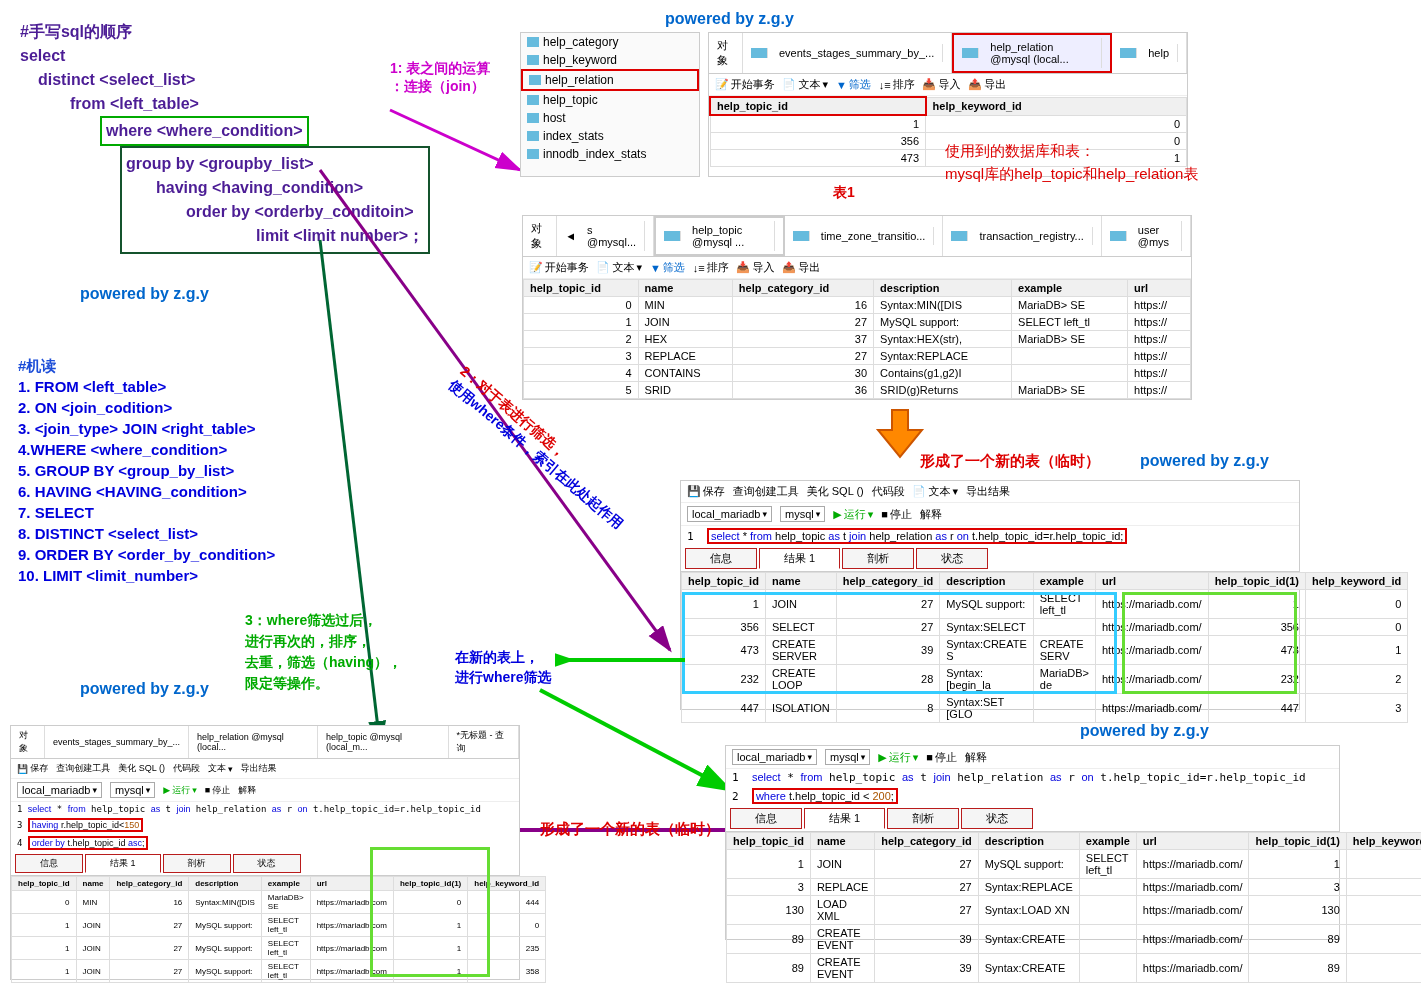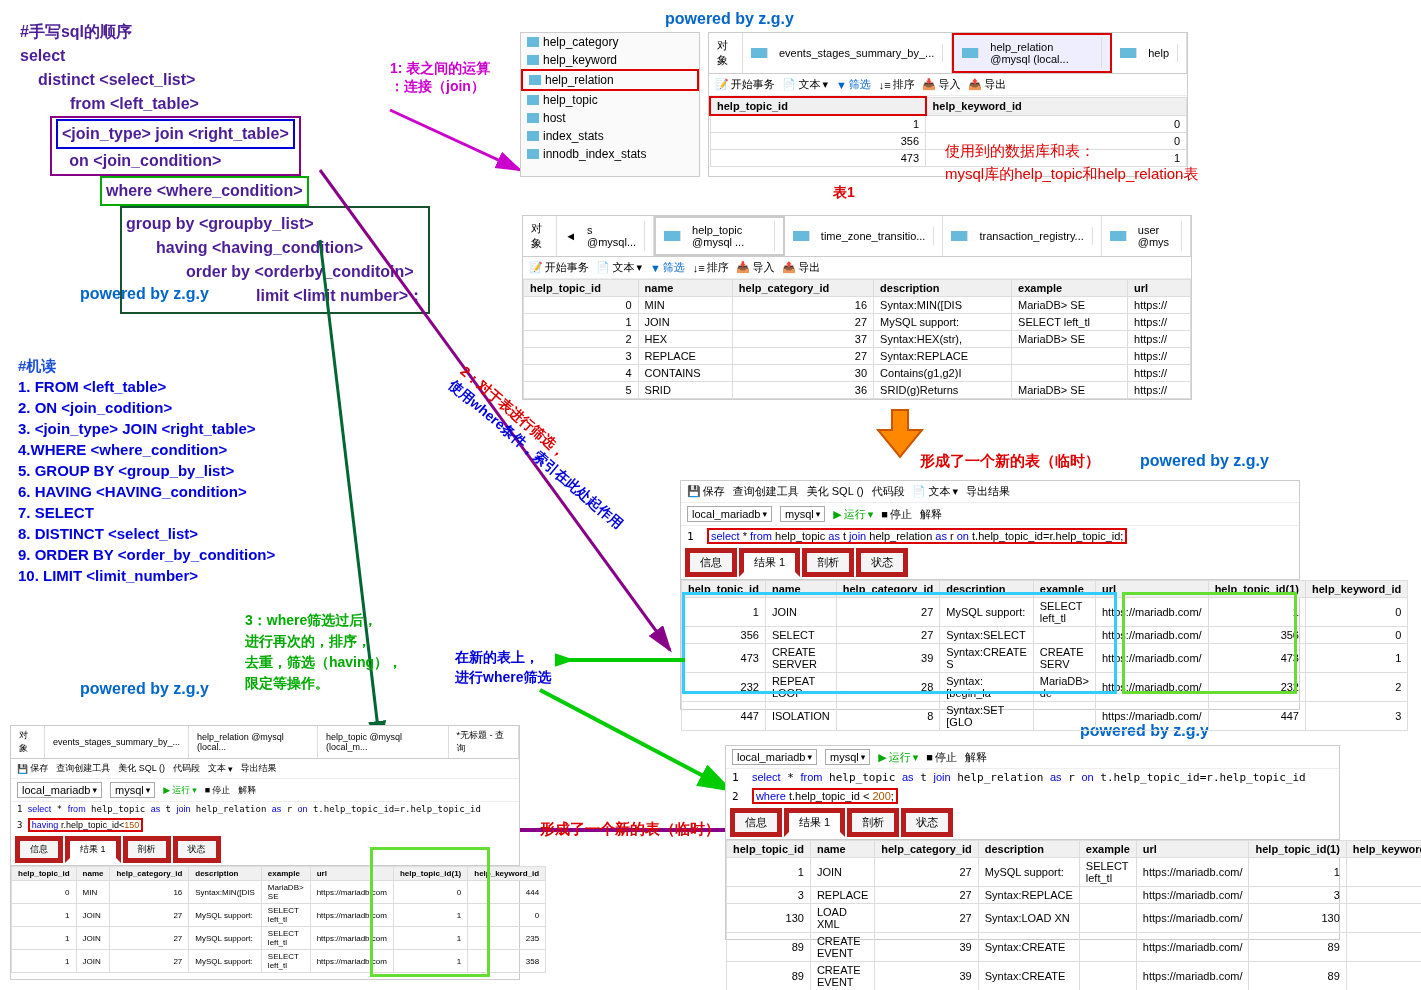--- a/index.html
+++ b/index.html
@@ -46,37 +46,36 @@
 .minitbl .hdr-sel{border:2px solid #d00}
 .panel-topic{left:522px;top:215px;width:670px;height:185px;background:#fff}
 .panel-q1{left:680px;top:480px;width:620px;height:230px;background:#fff}
 .panel-q2{left:725px;top:745px;width:615px;height:195px;background:#fff}
 .panel-q3{left:10px;top:725px;width:510px;height:255px;background:#fff}
 .sqlline{font-family:Consolas,monospace;font-size:11px;padding:2px 6px;white-space:nowrap}
 .sqlline .kw{color:#00d}
 .sqlline .num{color:#a50}
 .sqlbox{border:2px solid #d00;display:inline-block;padding:0 2px}
 .tabstrip{display:flex;gap:2px;padding:2px 4px;border-bottom:1px solid #ccc;font-size:11px}
-.tabstrip span{padding:2px 10px;border:5px solid #b91c1c;background:#f5f5f5}
+.tabstrip span{padding:2px 24px;border:1px solid #b91c1c;background:#f5f5f5}
 .tabstrip span.on{background:#fff;border-bottom-color:#fff}
 .combo{display:inline-flex;align-items:center;border:1px solid #aaa;padding:1px 4px;font-size:11px;background:#fff;gap:4px}
 .combo::after{content:"▾";font-size:9px}
 .arrow-svg{position:absolute;pointer-events:none}
 .grnbox{position:absolute;border:3px solid #6d3}
 .blubox{position:absolute;border:3px solid #3cf}
 </style>
 </head>
 <body>
 
 <div class="sql-order">
   <div>#手写sql的顺序</div>
   <div>select</div>
   <div style="padding-left:18px">distinct  &lt;select_list&gt;</div>
   <div style="padding-left:50px">from   &lt;left_table&gt;</div>
-  <div style="padding-left:30px"><span class="box1b"><span class="box1">&lt;join_type&gt; join &lt;right_table&gt;</span><br>&nbsp;&nbsp;&nbsp;<span>on &lt;join_condition&gt;</span></span></div>
   <div style="padding-left:80px"><span class="box2">where &lt;where_condition&gt;</span></div>
   <div style="padding-left:100px"><span class="box3">
     <div>group by &lt;groupby_list&gt;</div>
     <div style="padding-left:30px">having  &lt;having_condition&gt;</div>
     <div style="padding-left:60px">order by &lt;orderby_conditoin&gt;</div>
     <div style="padding-left:130px">limit &lt;limit number&gt;；</div>
   </span></div>
 </div>
 
 <div class="arrow1">
@@ -364,21 +363,21 @@
           <td>CREATE SERVER</td>
           <td style="text-align:right">39</td>
           <td>Syntax:CREATE S</td>
           <td>CREATE SERV</td>
           <td>https://mariadb.com/</td>
           <td style="text-align:right">473</td>
           <td style="text-align:right">1</td>
         </tr>
         <tr>
           <td style="text-align:right">232</td>
-          <td>REPEAT LOOP</td>
+          <td>CREATE LOOP</td>
           <td style="text-align:right">28</td>
           <td>Syntax:[begin_la</td>
           <td>MariaDB&gt; de</td>
           <td>https://mariadb.com/</td>
           <td style="text-align:right">232</td>
           <td style="text-align:right">2</td>
         </tr>
         <tr>
           <td style="text-align:right">447</td>
           <td>ISOLATION</td>
@@ -551,20 +550,21 @@
   </div>
   <div class="toolbar" style="font-size:9px">
     <span class="combo">local_mariadb</span>
     <span class="combo">mysql</span>
     <span style="color:#0a0">▶<span>运行</span>▾</span>
     <span>■<span>停止</span></span>
     <span>解释</span>
   </div>
   <div class="sqlline" style="font-size:9px">1&nbsp;<span class="kw">select</span> * <span class="kw">from</span> help_topic <span class="kw">as</span> t <span class="kw">join</span> help_relation  <span class="kw">as</span> r <span class="kw">on</span> t.help_topic_id=r.help_topic_id</div>
   <div class="sqlline" style="font-size:9px">3&nbsp;<span class="sqlbox"><span class="kw">having</span> r.help_topic_id&lt;<span class="num">150</span></span></div>
+  <div class="sqlline" style="font-size:9px">4&nbsp;<span class="sqlbox"><span class="kw">order by</span> t.help_topic_id <span class="kw">asc</span>;</span></div>
   <div class="tabstrip" style="font-size:9px">
     <span>信息</span>
     <span class="on">结果 1</span>
     <span>剖析</span>
     <span>状态</span>
   </div>
   <table class="minitbl" style="font-size:8px" id="q3Tbl">
       <tbody>
         <tr>
           <th>help_topic_id</th>

